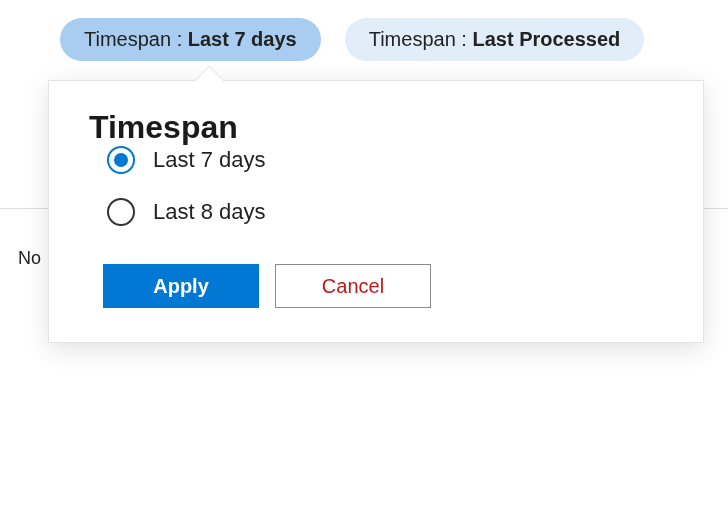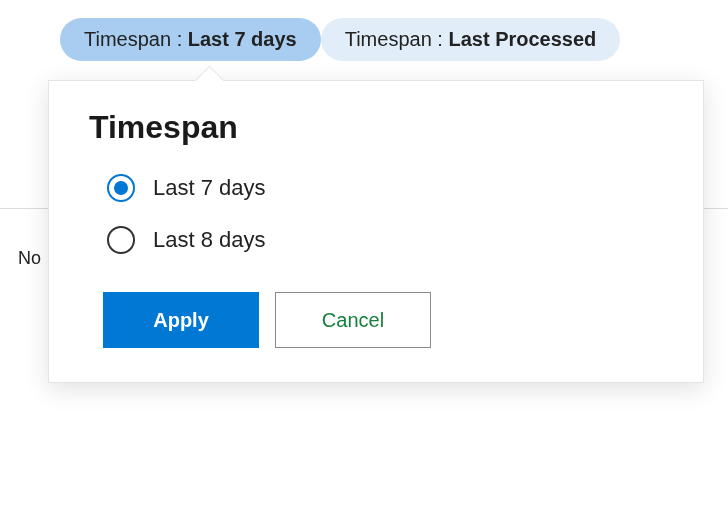--- a/index.html
+++ b/index.html
@@ -10,20 +10,21 @@
   body {
     font-family: 'Segoe UI', -apple-system, BlinkMacSystemFont, sans-serif;
     background: #ffffff;
     width: 728px;
     height: 516px;
     position: relative;
     overflow: hidden;
   }
   .filter-bar {
     display: flex;
+    gap: 24px;
     padding: 18px 60px 0 60px;
     align-items: flex-end;
   }
   .pill {
     border-radius: 26px;
     padding: 10px 24px;
     font-size: 20px;
     color: #222;
     cursor: pointer;
     white-space: nowrap;
@@ -75,21 +76,20 @@
     height: 20px;
     background: #fff;
     border-left: 1px solid #e4e4e4;
     border-top: 1px solid #e4e4e4;
     transform: rotate(45deg);
   }
   .popover-title {
     font-size: 32px;
     font-weight: 700;
     color: #1a1a1a;
-    margin-bottom: 28px;
   }
   .radio-group {
     display: flex;
     flex-direction: column;
     gap: 24px;
     margin-left: 18px;
     margin-bottom: 38px;
   }
   .radio-option {
     display: flex;
@@ -120,37 +120,37 @@
     font-size: 22px;
     color: #222;
   }
   .button-row {
     display: flex;
     gap: 16px;
     margin-left: 14px;
   }
   .btn {
     min-width: 156px;
-    height: 56px;
+    height: 44px;
     font-size: 20px;
     font-weight: 600;
     border: none;
     cursor: pointer;
     display: flex;
     align-items: center;
     justify-content: center;
     font-family: inherit;
   }
   .btn-primary {
     background: #0078d4;
     color: #fff;
   }
   .btn-secondary {
     background: #fff;
-    color: #15803d;
+    color: #b91c1c;
     border: 1px solid #8a8a8a;
     font-weight: 400;
   }
 </style>
 </head>
 <body>
 
 <div class="filter-bar">
   <div class="pill pill-active">
     <span class="label-part">Timespan : </span><span class="value-part">Last 7 days</span>

